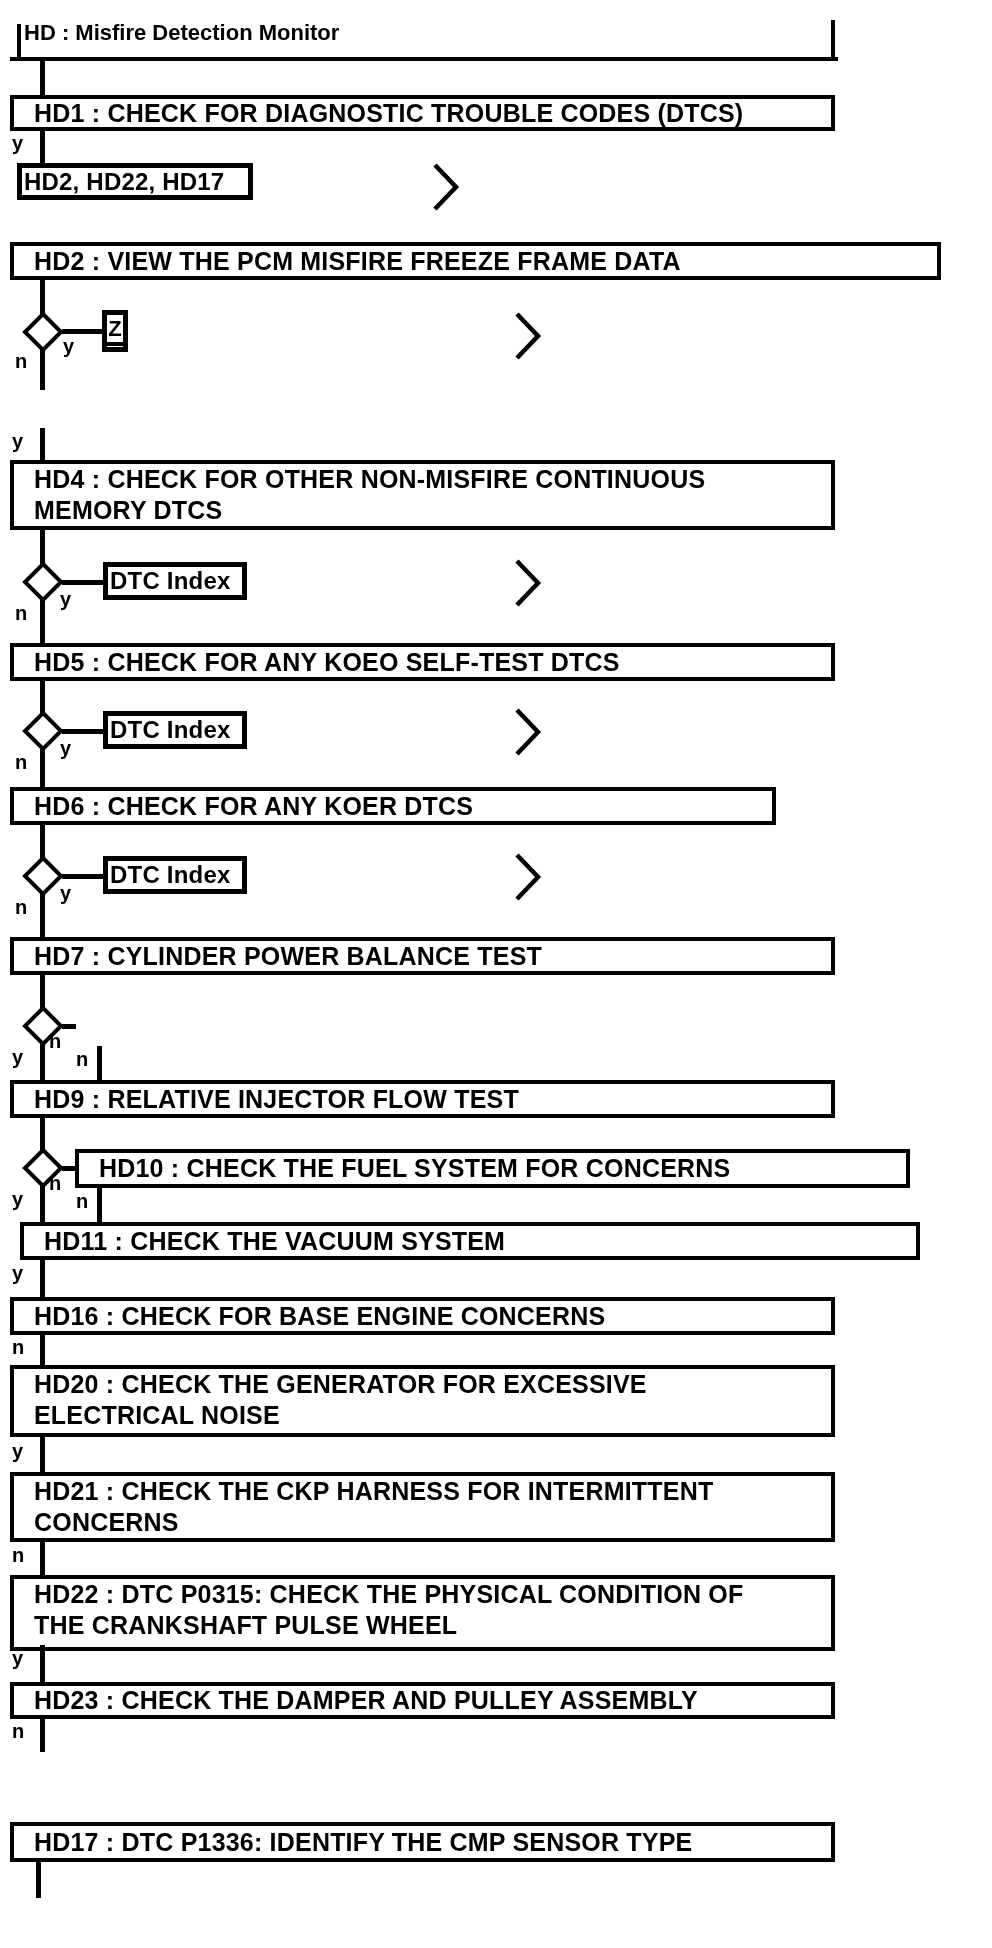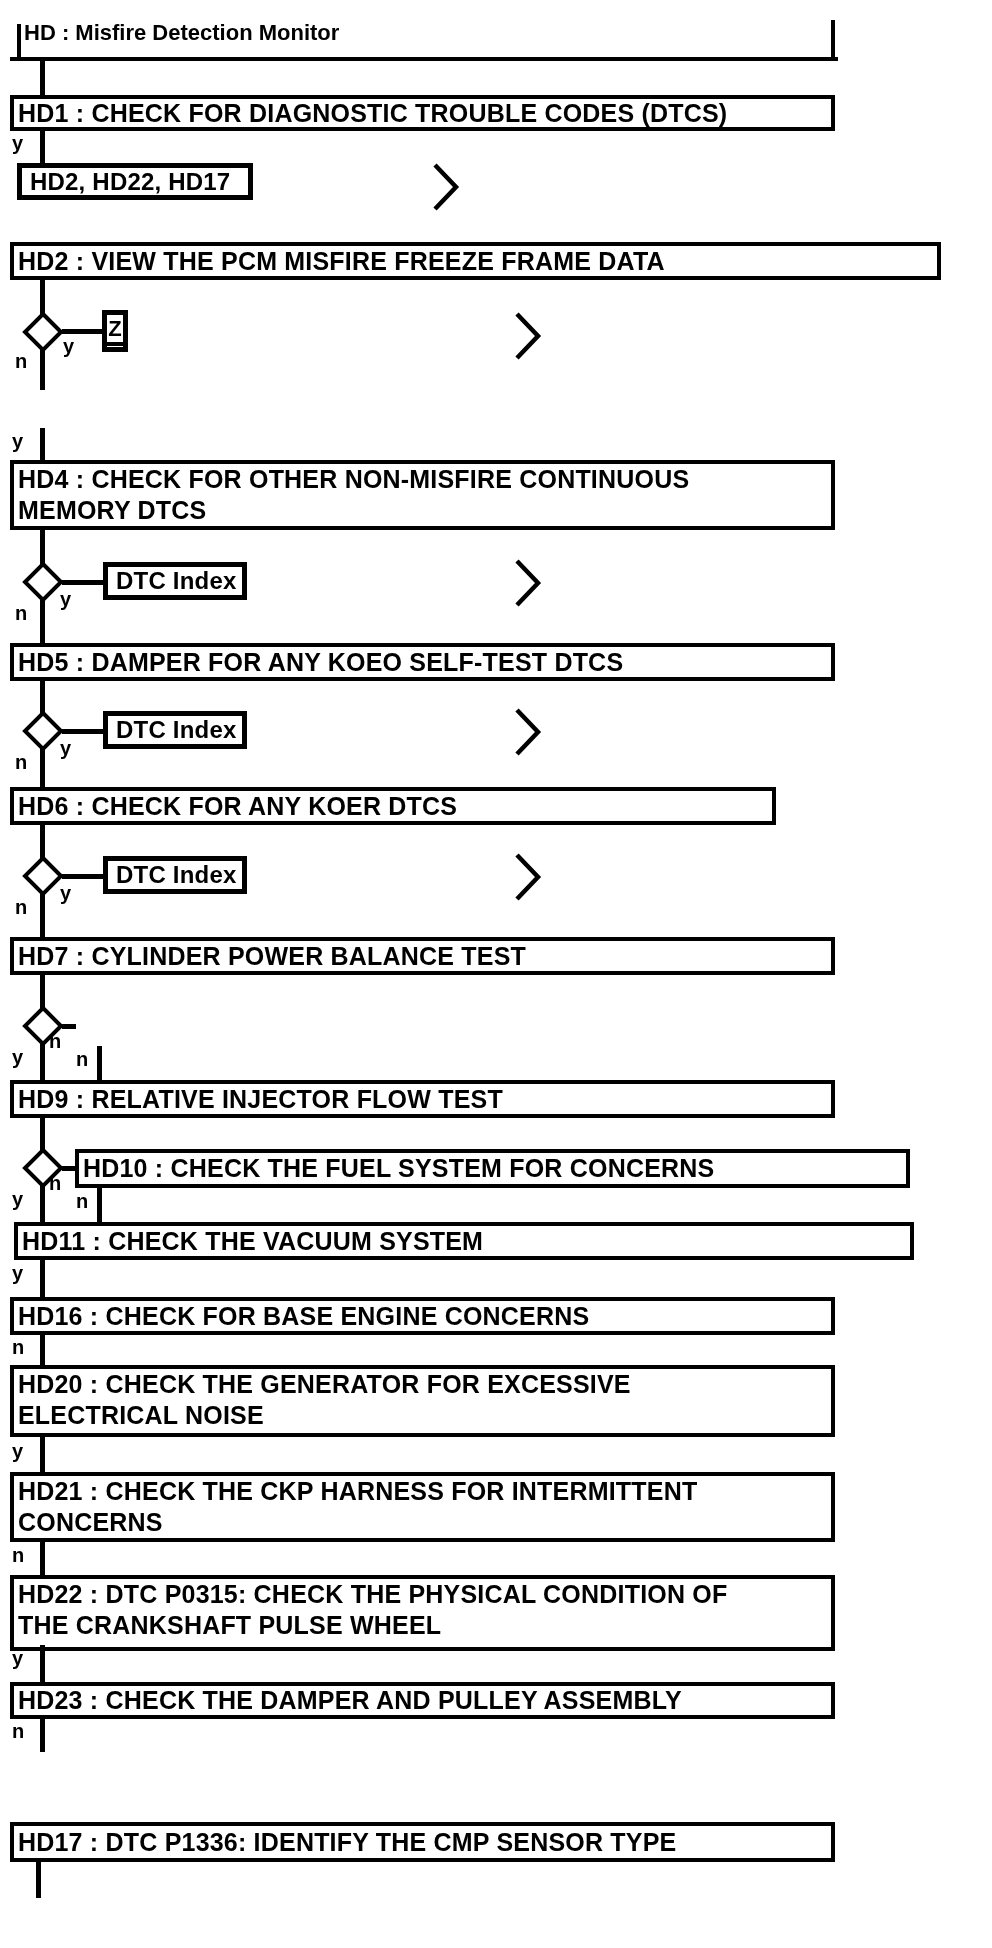--- a/index.html
+++ b/index.html
@@ -1,24 +1,24 @@
 <!DOCTYPE html>
 <html><head>
 <meta charset="utf-8">
 <style>
   html,body{margin:0;padding:0;background:#ffffff;}
   #canvas{position:relative;width:992px;height:1948px;background:#ffffff;
           font-family:"Liberation Sans",sans-serif;color:#000;overflow:hidden;}
   .step{position:absolute;box-sizing:border-box;border:4px solid #000;background:#fff;
-        display:flex;align-items:center;padding-left:4px;
+        display:flex;align-items:center;padding-left:20px;
         font-weight:bold;font-size:25px;letter-spacing:.2px;white-space:nowrap;}
   .step.two{display:block;padding-top:0;}
   .step.two .ln{line-height:31px;display:block;}
   .refbox{position:absolute;box-sizing:border-box;border:5px solid #000;background:#fff;
-        display:flex;align-items:center;padding-left:8px;
+        display:flex;align-items:center;padding-left:2px;
         font-weight:bold;font-size:24px;letter-spacing:.2px;white-space:nowrap;}
   .vl,.hl{position:absolute;background:#000;}
   .lbl{position:absolute;font-weight:bold;font-size:20px;line-height:20px;}
   .title-text{position:absolute;font-weight:bold;font-size:22px;white-space:nowrap;}
   .dia{position:absolute;width:42px;height:42px;}
   .chev{position:absolute;width:32px;height:50px;}
   .zletter{border-bottom:4px solid #000;padding:0 1px;}
 </style>
 </head>
 <body>
@@ -79,21 +79,21 @@
   <div class="lbl" style="left:15px;top:603px">n</div>
   <div class="refbox" style="left:103px;top:562px;width:144px;height:38px">
     <span>DTC Index</span>
   </div>
   <svg class="chev" style="left:511px;top:558px" viewBox="0 0 32 50">
     <polyline points="6,3 27,25 6,47" fill="none" stroke="#000" stroke-width="4.5"></polyline>
   </svg>
   <div class="vl" style="left:40px;top:600px;width:5px;height:43px"></div>
 
   <div class="step" style="left:10px;top:643px;width:825px;height:38px">
-    <span>HD5 : DAMPER FOR ANY KOEO SELF-TEST DTCS</span>
+    <span>HD5 : CHECK FOR ANY KOEO SELF-TEST DTCS</span>
   </div>
   <div class="vl" style="left:40px;top:681px;width:5px;height:34px"></div>
   <svg class="dia" style="left:22px;top:710px" viewBox="0 0 42 42">
     <polygon points="21,3 39,21 21,39 3,21" fill="#fff" stroke="#000" stroke-width="4"></polygon>
   </svg>
   <div class="hl" style="left:62px;top:729px;width:41px;height:5px"></div>
   <div class="lbl" style="left:60px;top:738px">y</div>
   <div class="lbl" style="left:15px;top:752px">n</div>
   <div class="refbox" style="left:103px;top:711px;width:144px;height:38px">
     <span>DTC Index</span>
@@ -147,21 +147,21 @@
   <div class="lbl" style="left:12px;top:1189px">y</div>
   <div class="lbl" style="left:49px;top:1173px">n</div>
 
   <div class="step" style="left:75px;top:1149px;width:835px;height:39px">
     <span>HD10 : CHECK THE FUEL SYSTEM FOR CONCERNS</span>
   </div>
   <div class="lbl" style="left:76px;top:1191px">n</div>
   <div class="vl" style="left:97px;top:1188px;width:5px;height:34px"></div>
   <div class="vl" style="left:40px;top:1186px;width:5px;height:36px"></div>
 
-  <div class="step" style="left:14px;top:1222px;width:900px;height:38px">
+  <div class="step" style="left:20px;top:1222px;width:900px;height:38px">
     <span>HD11 : CHECK THE VACUUM SYSTEM</span>
   </div>
   <div class="lbl" style="left:12px;top:1263px">y</div>
   <div class="vl" style="left:40px;top:1260px;width:5px;height:37px"></div>
 
   <div class="step" style="left:10px;top:1297px;width:825px;height:38px">
     <span>HD16 : CHECK FOR BASE ENGINE CONCERNS</span>
   </div>
   <div class="lbl" style="left:12px;top:1337px">n</div>
   <div class="vl" style="left:40px;top:1335px;width:5px;height:30px"></div>

